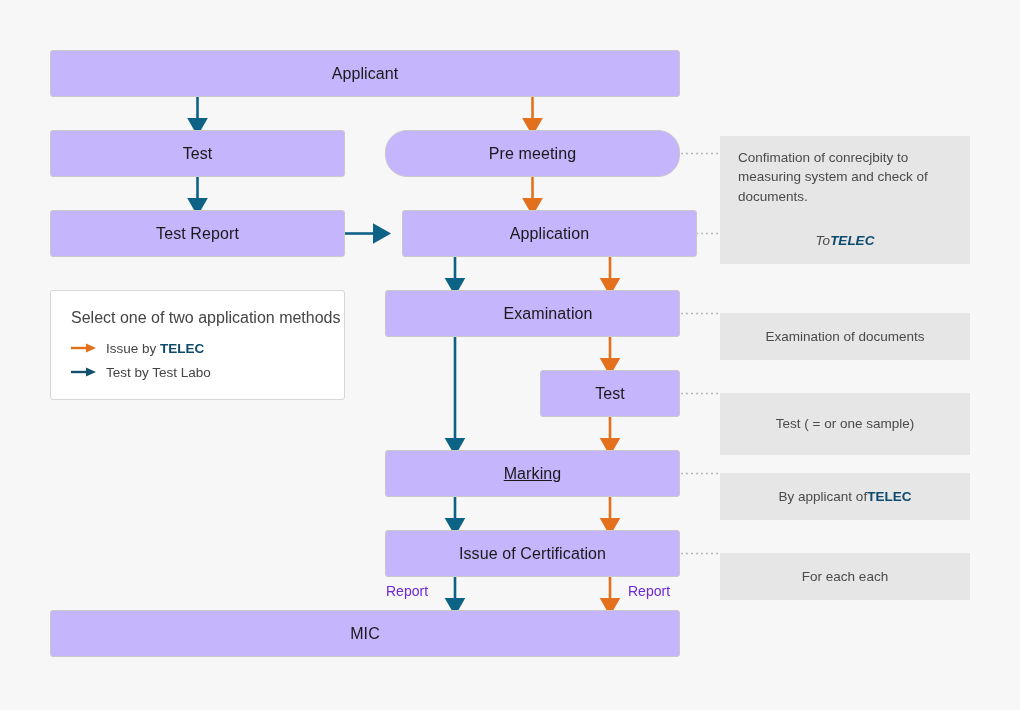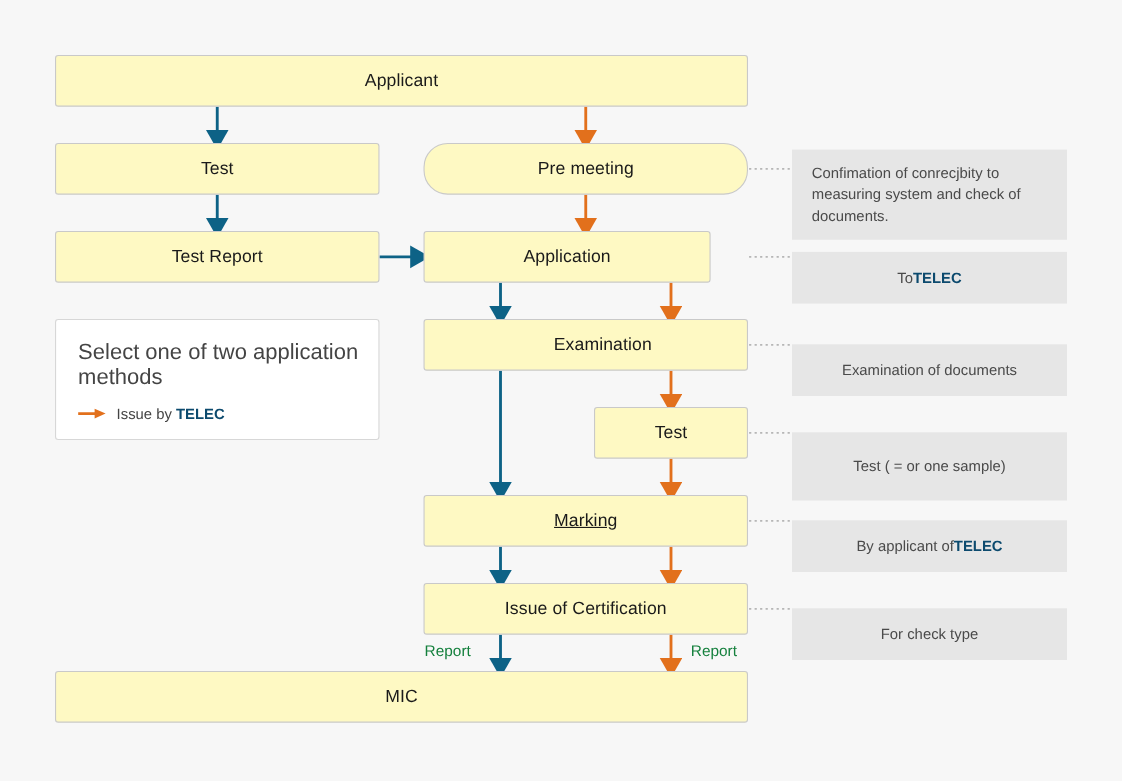--- a/index.html
+++ b/index.html
@@ -18,55 +18,55 @@
   #canvas {
     position: absolute;
     left: 0; top: 0;
     width: 1020px;
     height: 710px;
   }
 
   
   .box {
     position: absolute;
-    background: #fef9c3;
+    background: #c4b5fd;
     border: 1px solid #c9c9c9;
     border-radius: 3px;
     box-sizing: border-box;
     display: flex;
     align-items: center;
     justify-content: center;
     color: #1a1a1a;
     font-size: 16px;
     letter-spacing: .1px;
   }
   .box-applicant { left: 50px;  top: 50px;  width: 630px; height: 47px; }
   .box-test      { left: 50px;  top: 130px; width: 295px; height: 47px; }
   .box-testrep   { left: 50px;  top: 210px; width: 295px; height: 47px; }
   .box-premeet   { left: 385px; top: 130px; width: 295px; height: 47px; border-radius: 22px; }
-  .box-applicn   { left: 385px; top: 210px; width: 261px; height: 47px; }
+  .box-applicn   { left: 402px; top: 210px; width: 295px; height: 47px; }
   .box-examin    { left: 385px; top: 290px; width: 295px; height: 47px; padding-left: 31px; }
   .box-test2     { left: 540px; top: 370px; width: 140px; height: 47px; }
   .box-marking   { left: 385px; top: 450px; width: 295px; height: 47px; text-decoration: underline; }
   .box-issue     { left: 385px; top: 530px; width: 295px; height: 47px; }
   .box-mic       { left: 50px;  top: 610px; width: 630px; height: 47px; }
 
   
   .legend {
     position: absolute;
     left: 50px; top: 290px;
     width: 295px; height: 110px;
     background: #ffffff;
     border: 1px solid #d7d7d7;
     border-radius: 3px;
     box-sizing: border-box;
     padding: 18px 0 0 20px;
   }
   .legend-title {
-    font-size: 20px;
+    font-size: 16px;
     color: #444;
     margin-bottom: 12px;
   }
   .legend-row {
     display: flex;
     align-items: center;
     font-size: 13.5px;
     color: #444;
     margin-bottom: 6px;
     height: 18px;
@@ -96,31 +96,31 @@
     color: #4a4a4a;
     line-height: 1.45;
     margin-top: 23px;
   }
   .note-left {
     justify-content: flex-start;
     text-align: left;
     padding: 0 18px;
   }
   .note1 { top: 113px; height: 82px; }
-  .note2 { top: 206px; height: 47px; }
+  .note2 { top: 194px; height: 47px; font-style: italic; }
   .note3 { top: 290px; height: 47px; }
   .note4 { top: 370px; height: 62px; }
   .note5 { top: 450px; height: 47px; }
   .note6 { top: 530px; height: 47px; }
 
   
   .report-label {
     position: absolute;
     font-size: 14px;
-    color: #15803d;
+    color: #6d28d9;
   }
   .report-left  { left: 386px; top: 583px; }
   .report-right { left: 628px; top: 583px; }
 
   svg { display: block; }
 </style>
 </head>
 <body>
 
 <svg id="canvas" viewBox="0 0 1020 710" width="1020" height="710" xmlns="http://www.w3.org/2000/svg">
@@ -255,20 +255,27 @@
 
   <div class="legend-row">
     <svg class="legend-arrow" viewBox="0 0 26 12" xmlns="http://www.w3.org/2000/svg">
       <line x1="0" y1="6" x2="16" y2="6" stroke="#e2701c" stroke-width="2.4"></line>
       <path d="M15,1.5 L25,6 L15,10.5 z" fill="#e2701c"></path>
     </svg>
     <span class="legend-txt">Issue by </span>
       <span class="telec">TELEC</span>
   </div>
 
+  <div class="legend-row">
+    <svg class="legend-arrow" viewBox="0 0 26 12" xmlns="http://www.w3.org/2000/svg">
+      <line x1="0" y1="6" x2="16" y2="6" stroke="#14506e" stroke-width="2.4"></line>
+      <path d="M15,1.5 L25,6 L15,10.5 z" fill="#14506e"></path>
+    </svg>
+    <span class="legend-txt">Test by Test Labo</span>
+  </div>
 </div>
 
 <div class="note note1 note-left">
   <span>Confimation of conrecjbity to measuring system and check of documents.</span>
 </div>
 
 <div class="note note2">
   <span>To </span>
     <span class="telec">TELEC</span>
 </div>
@@ -280,17 +287,17 @@
 <div class="note note4">
   <span>Test ( = or one sample)</span>
 </div>
 
 <div class="note note5">
   <span>By applicant of </span>
     <span class="telec">TELEC</span>
 </div>
 
 <div class="note note6">
-  <span>For check type</span>
+  <span>For each each</span>
 </div>
 
 <div class="report-label report-left">Report</div>
 <div class="report-label report-right">Report</div>
 
 </body></html>

